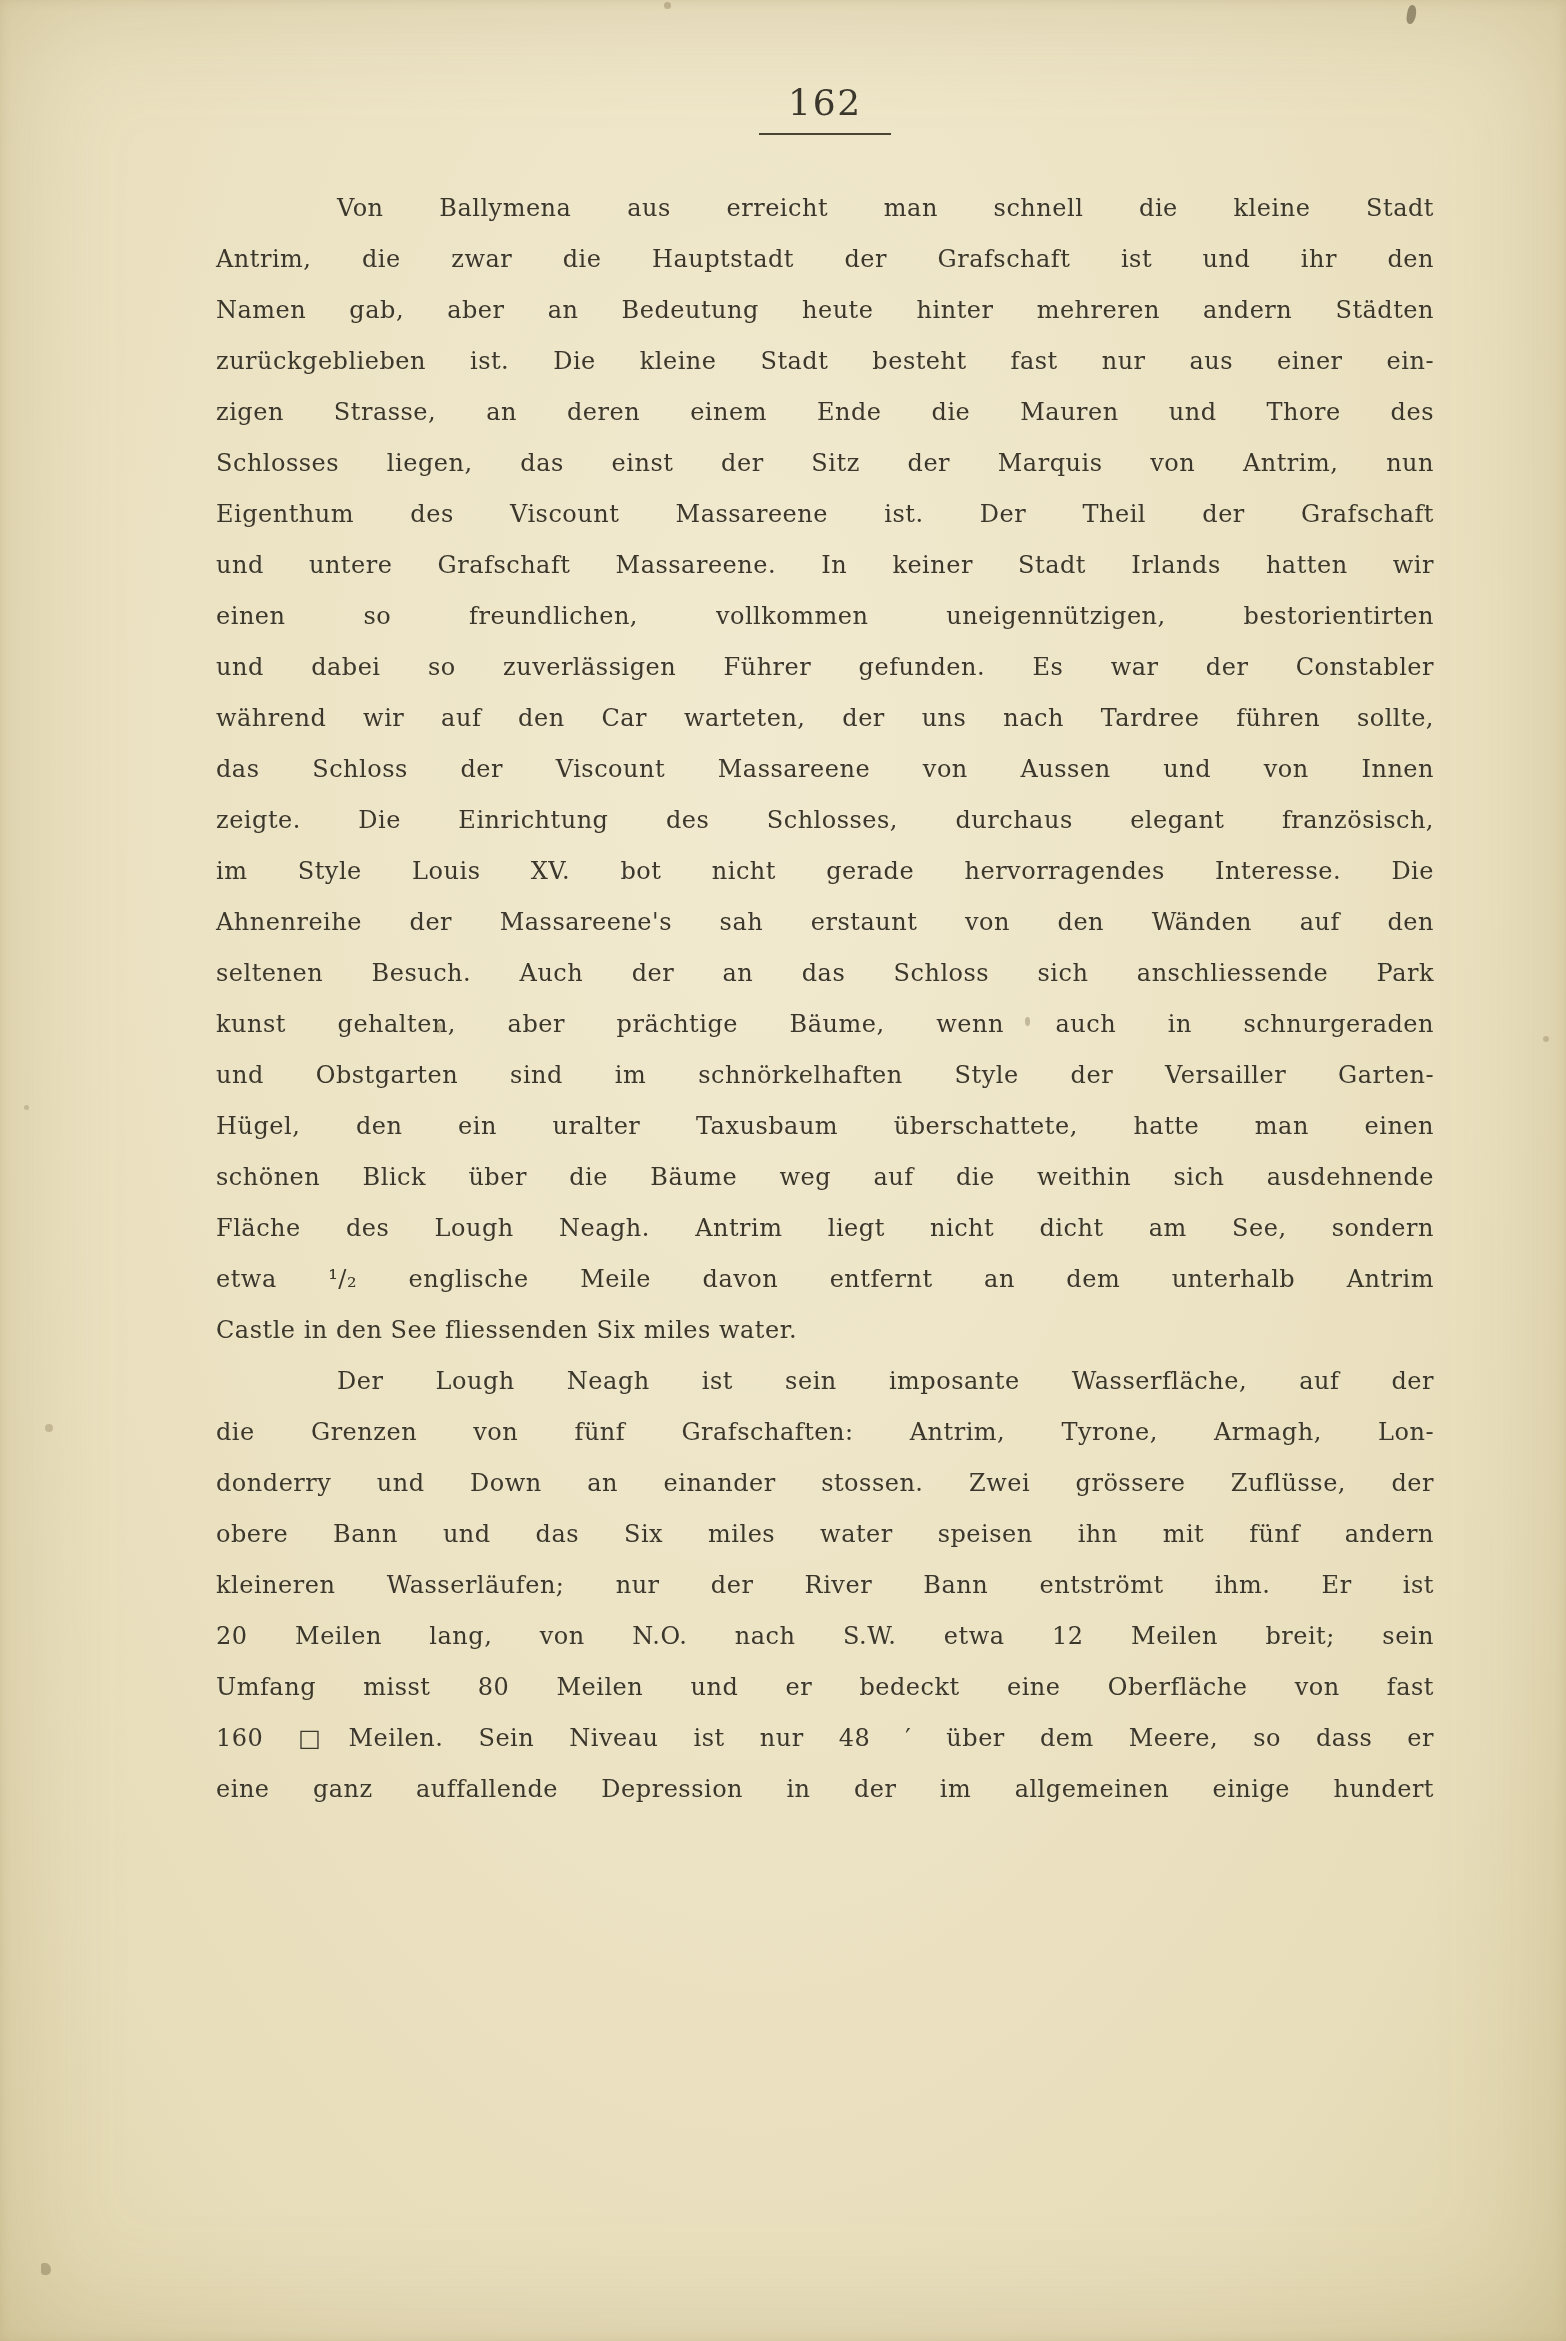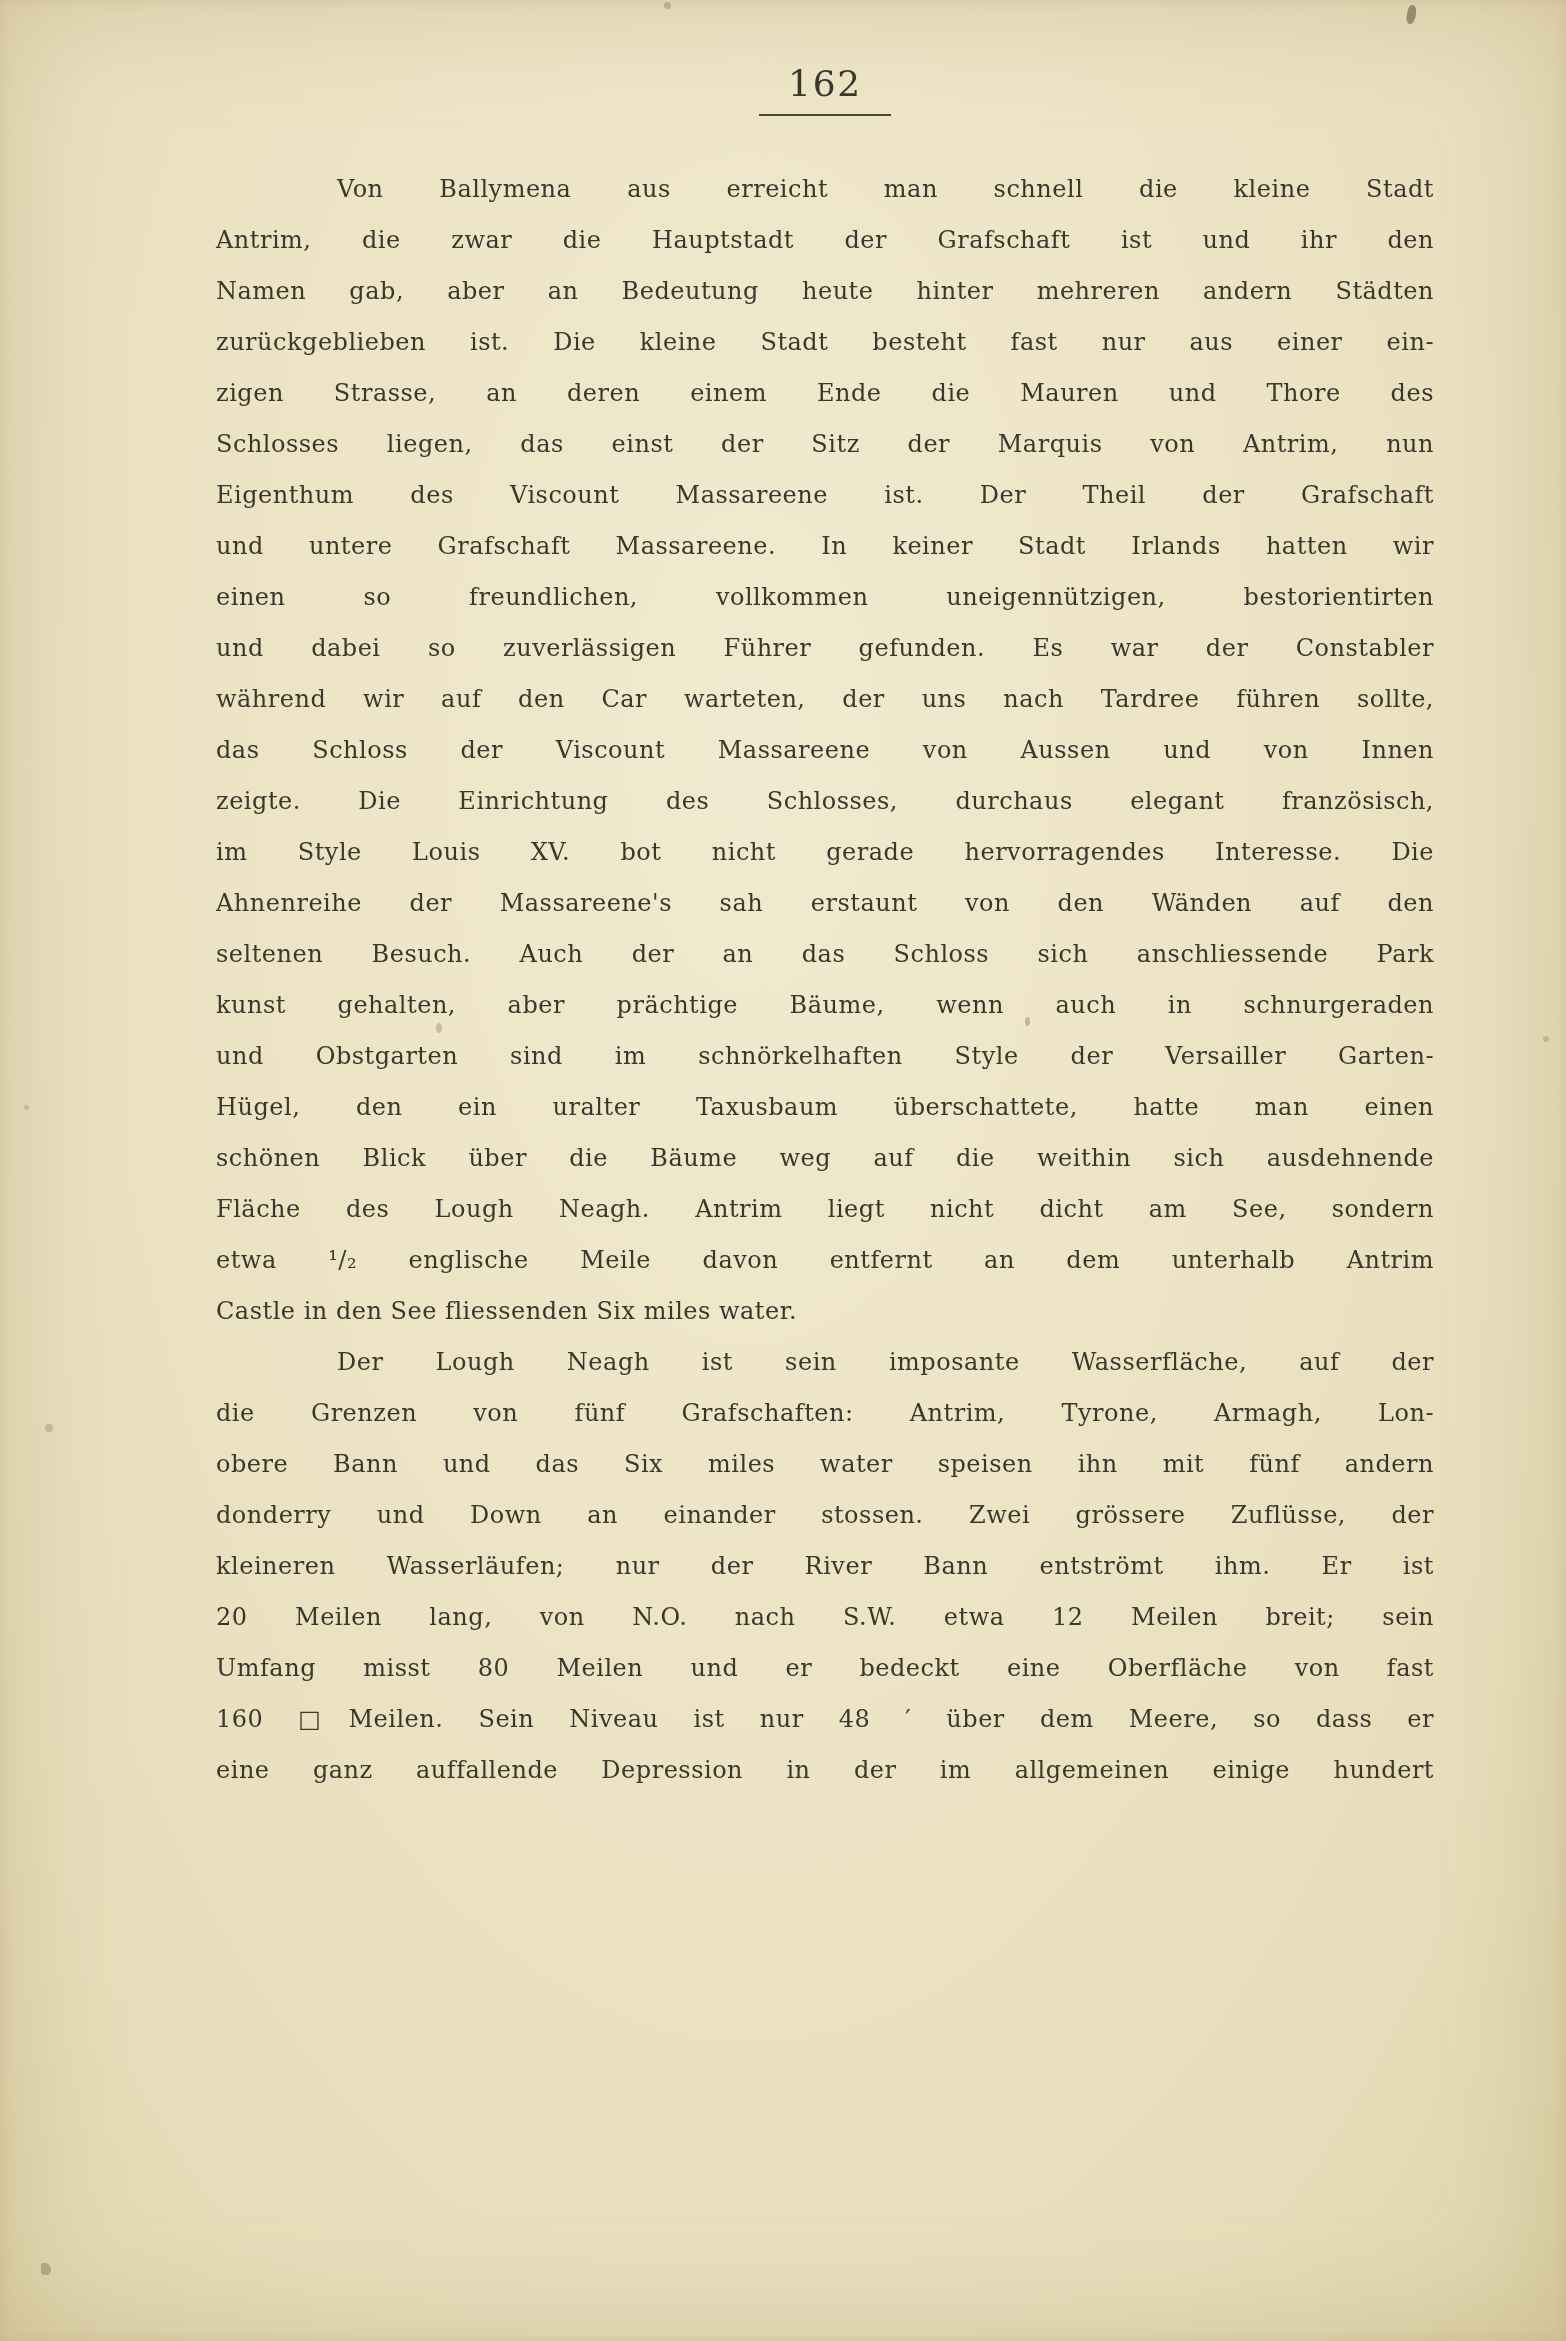--- a/index.html
+++ b/index.html
@@ -13,21 +13,21 @@
     height: 2342px;
     margin: 0 auto;
     background:
       radial-gradient(ellipse at 48% 32%, #f2ead0 0%, #ece3c4 48%, #e7ddba 78%, #ddd2a9 100%);
     box-shadow: inset 0 0 121px rgba(155, 132, 80, 0.28), inset 0 0 12px rgba(150, 128, 78, 0.18);
     overflow: hidden;
     font-family: "DejaVu Serif", "Liberation Serif", serif;
     color: #3b372c;
   }
   .page-header {
-    padding-top: 63px;
+    padding-top: 82px;
     margin-left: 216px;
     width: 1218px;
     text-align: center;
   }
   .page-number {
     display: inline-block;
     font-size: 36px;
     letter-spacing: 1.7px;
     padding: 0 29px 10.4px 29px;
     border-bottom: 2.6px solid #494434;
@@ -107,22 +107,22 @@
         <div class="line">und Obstgarten sind im schnörkelhaften Style der Versailler Garten-</div>
         <div class="line">Hügel, den ein uralter Taxusbaum überschattete, hatte man einen</div>
         <div class="line">schönen Blick über die Bäume weg auf die weithin sich ausdehnende</div>
         <div class="line">Fläche des Lough Neagh. Antrim liegt nicht dicht am See, sondern</div>
         <div class="line">etwa ¹/₂ englische Meile davon entfernt an dem unterhalb Antrim</div>
         <div class="line last">Castle in den See fliessenden Six miles water.</div>
       </div>
       <div class="paragraph">
         <div class="line indent">Der Lough Neagh ist sein imposante Wasserfläche, auf der</div>
         <div class="line">die Grenzen von fünf Grafschaften: Antrim, Tyrone, Armagh, Lon-</div>
+        <div class="line">donderry und Down an einander stossen. Zwei grössere Zuflüsse, der</div>
         <div class="line">obere Bann und das Six miles water speisen ihn mit fünf andern</div>
-        <div class="line">donderry und Down an einander stossen. Zwei grössere Zuflüsse, der</div>
         <div class="line">kleineren Wasserläufen; nur der River Bann entströmt ihm. Er ist</div>
         <div class="line">20 Meilen lang, von N.O. nach S.W. etwa 12 Meilen breit; sein</div>
         <div class="line">Umfang misst 80 Meilen und er bedeckt eine Oberfläche von fast</div>
         <div class="line">160 □Meilen. Sein Niveau ist nur 48 ′ über dem Meere, so dass er</div>
         <div class="line">eine ganz auffallende Depression in der im allgemeinen einige hundert</div>
       </div>
     </div>
 </div>
 
 

